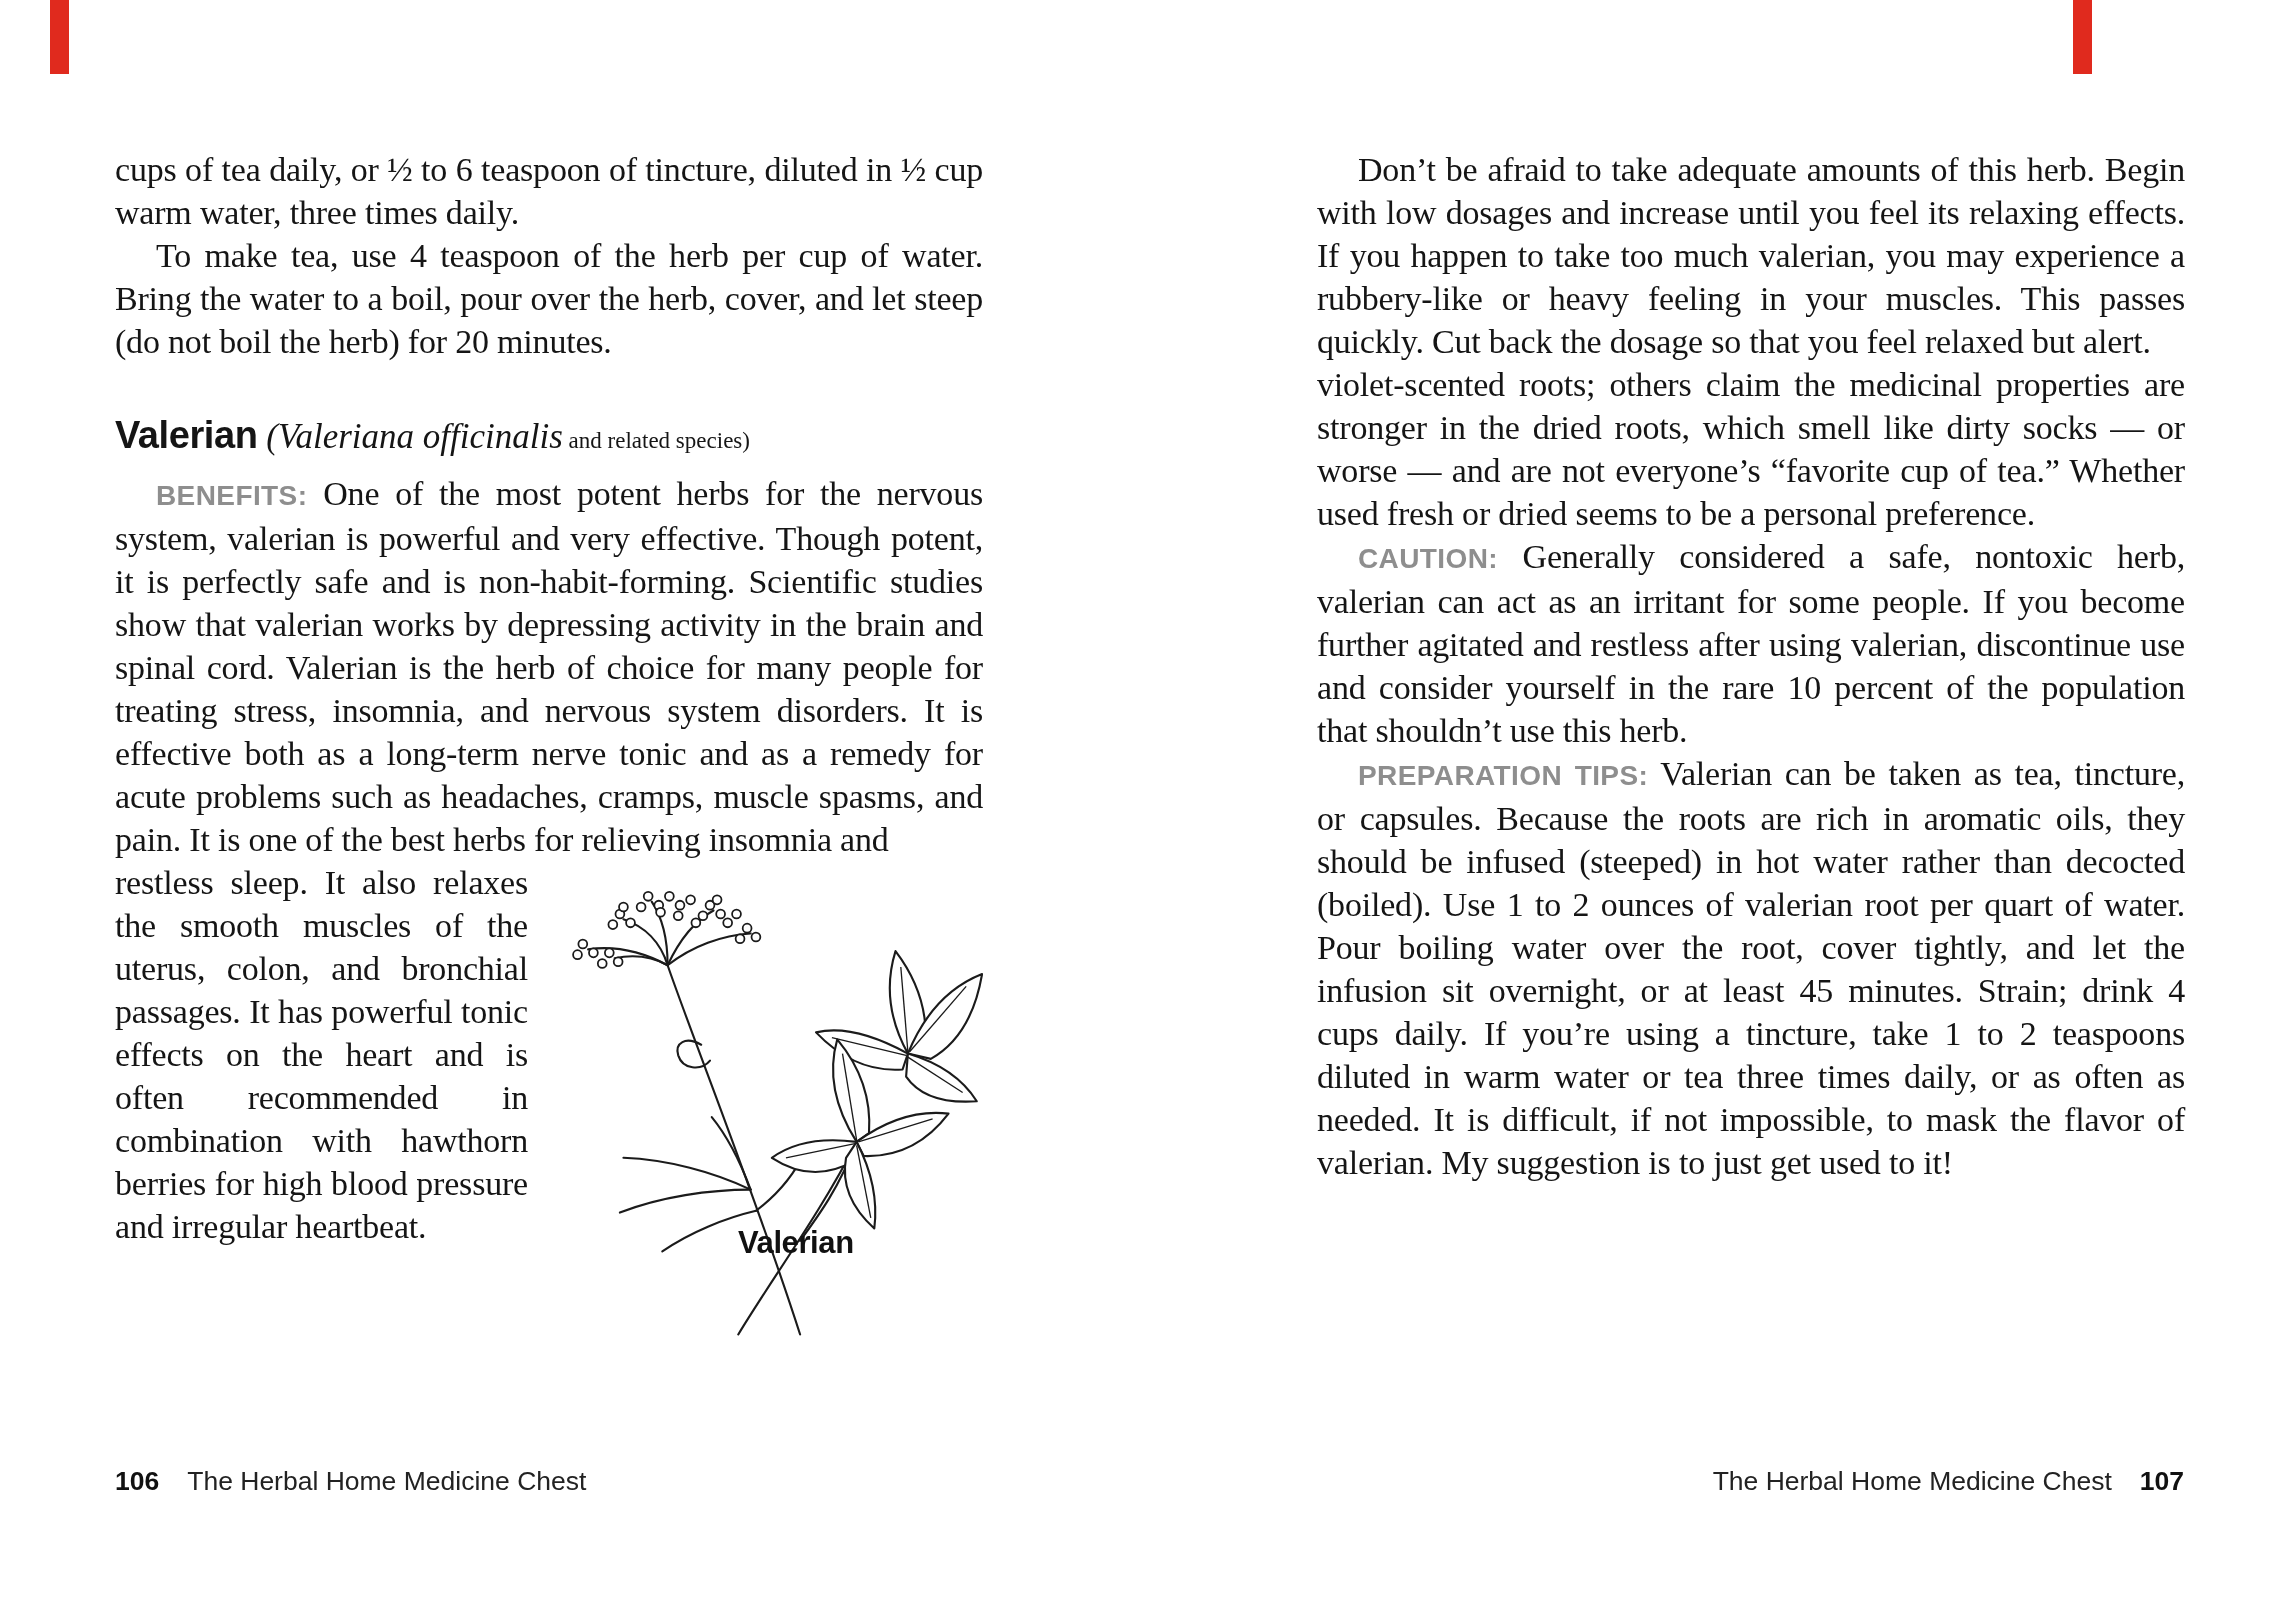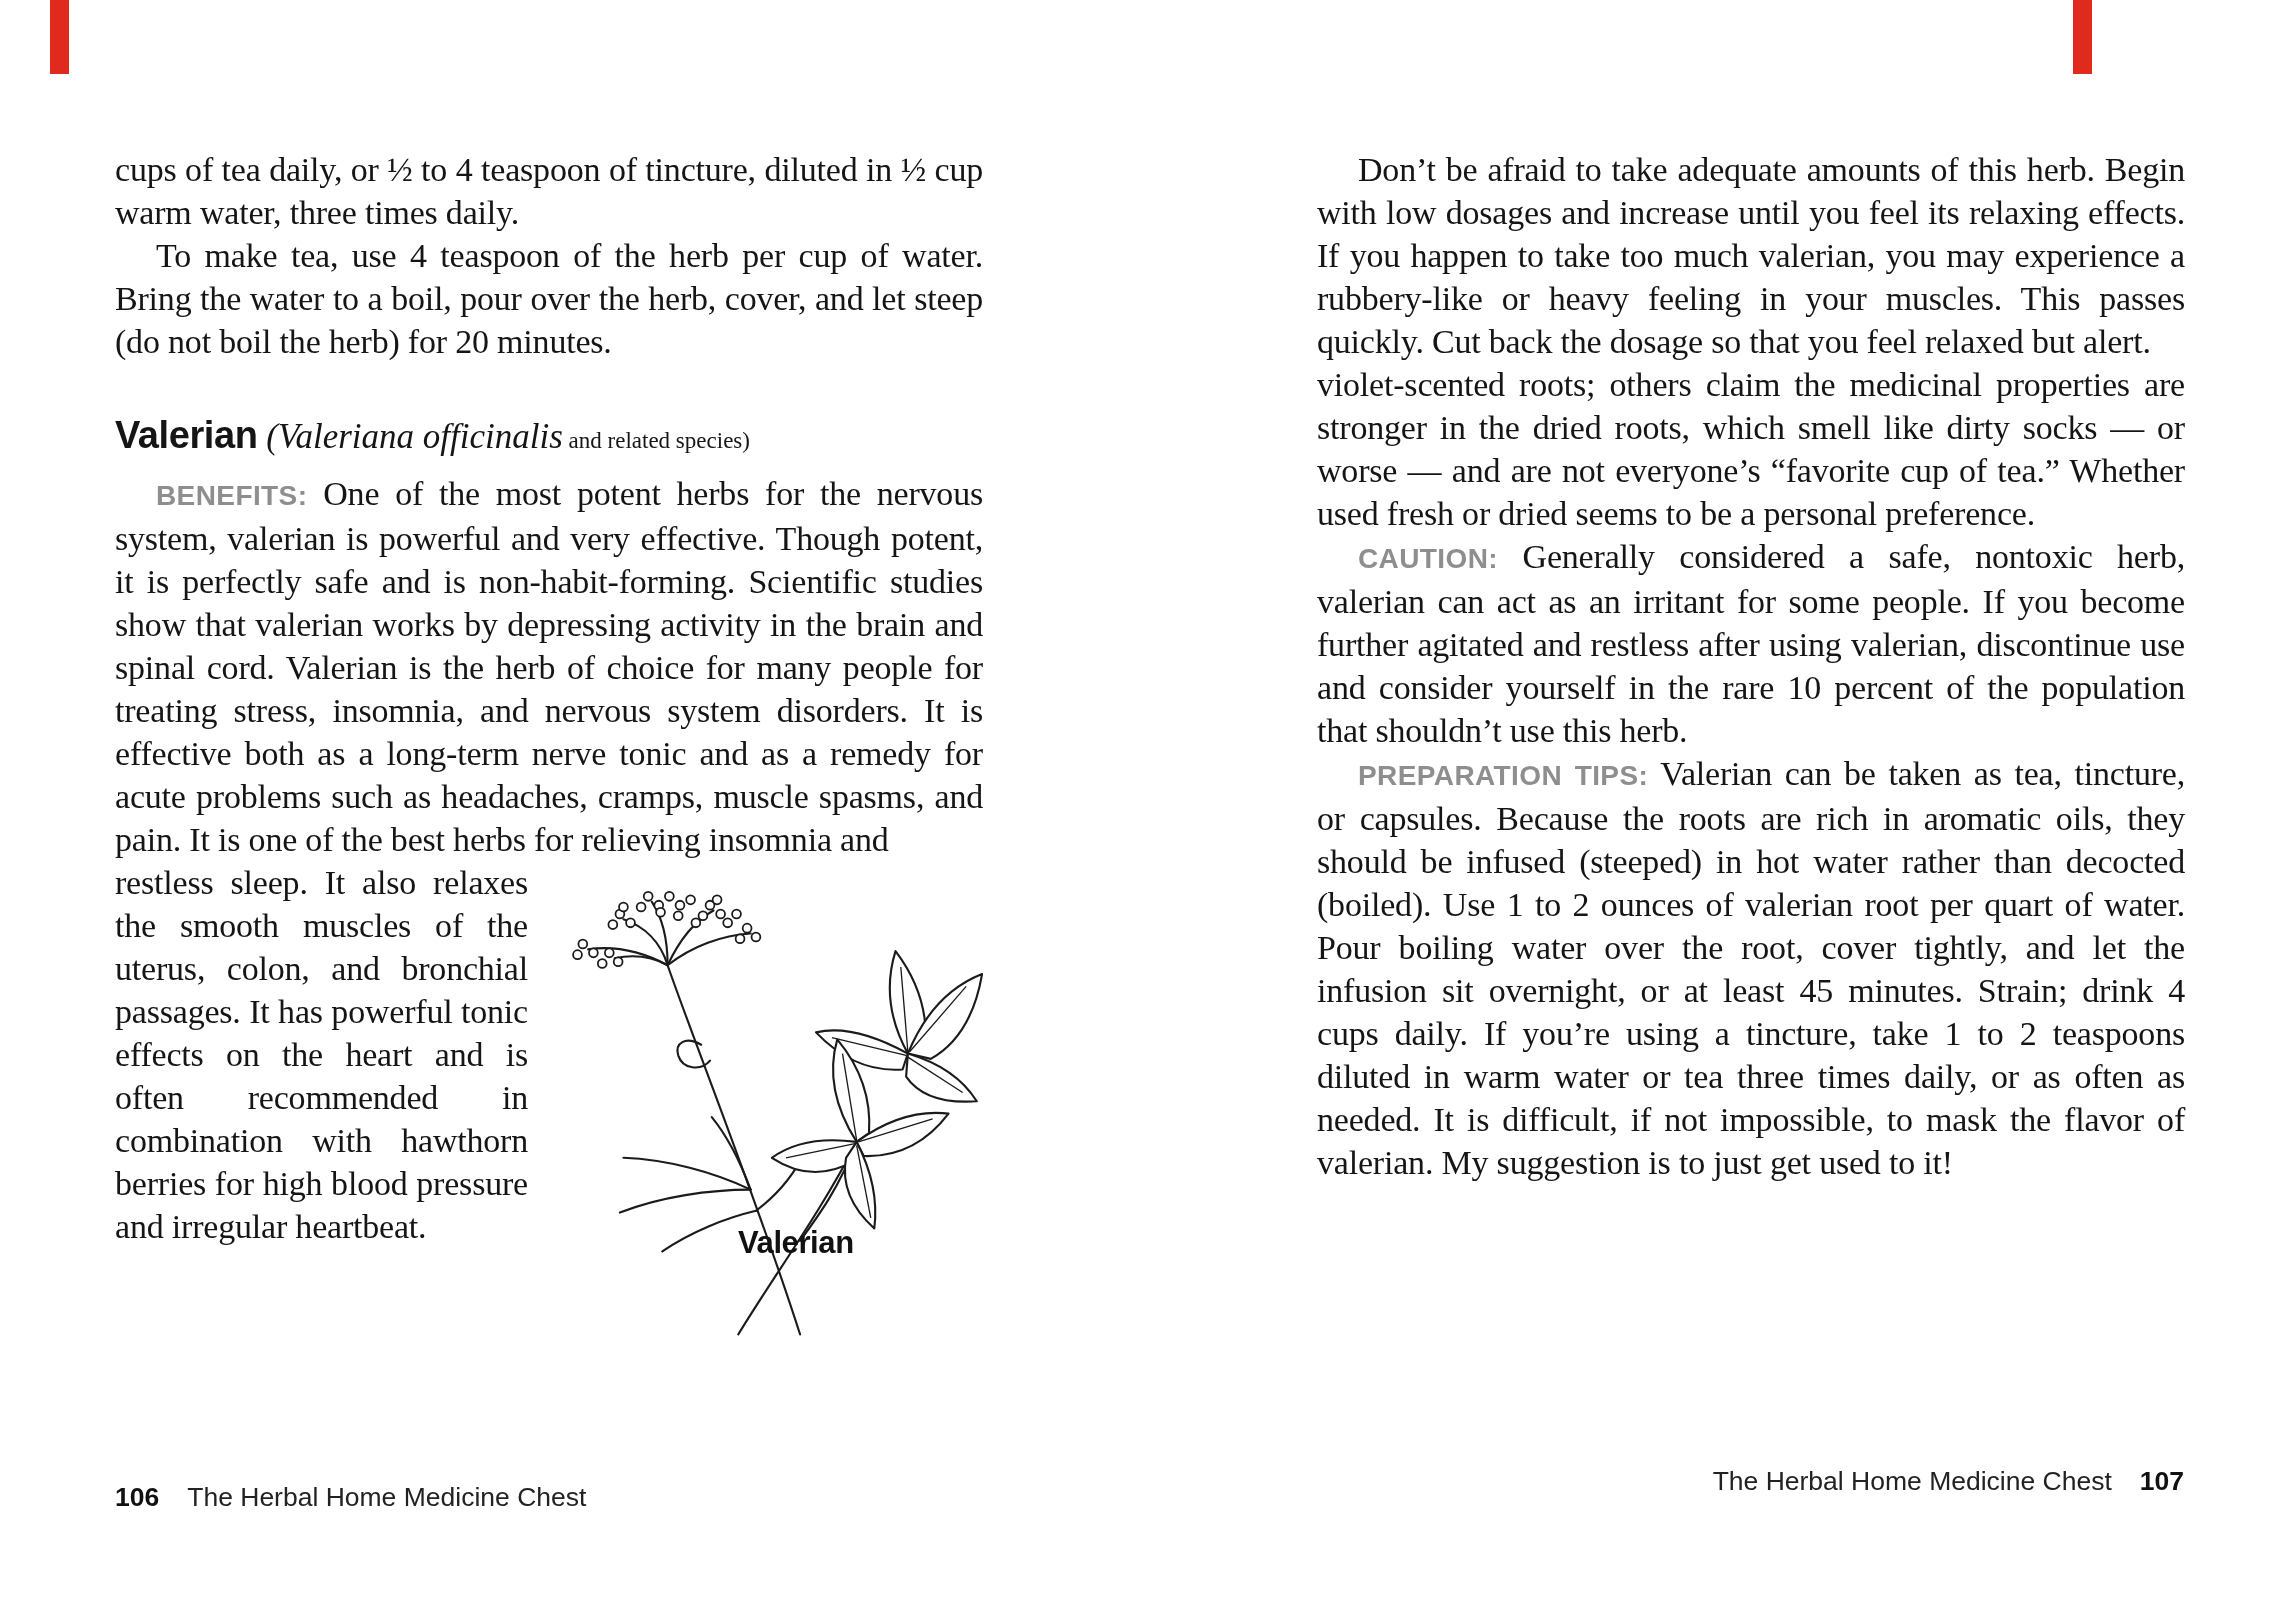--- a/index.html
+++ b/index.html
@@ -81,38 +81,38 @@
     color: #111111;
     letter-spacing: -0.4px;
   }
 
   .footer {
     position: absolute; top: 1466px;
     font-family: "Liberation Sans", sans-serif;
     font-size: 26.5px;
     white-space: nowrap;
   }
-  .footer-left  { left: 115px; margin-top: 16px; }
+  .footer-left  { left: 115px; }
   .footer-right { right: 111px; text-align: right; }
   .page-num { font-weight: bold; color: #111111; letter-spacing: 0; }
   .book-title { font-weight: normal; color: #222222; }
   .footer-left .book-title  { margin-left: 28px; }
   .footer-right .book-title { margin-right: 28px; }
 </style>
 </head>
 <body>
 
 <div>
 
   <div class="red-tab tab-left"></div>
   <div class="red-tab tab-right"></div>
 
   <div class="page page-left">
 
-    <p class="body-text"><span>cups of tea daily, or ½ to 4 teaspoon of tincture, diluted in ½ cup warm water, three times daily.</span></p>
+    <p class="body-text"><span>cups of tea daily, or ½ to 6 teaspoon of tincture, diluted in ½ cup warm water, three times daily.</span></p>
 
     <p class="body-text indent"><span>To make tea, use 4 teaspoon of the herb per cup of water. Bring the water to a boil, pour over the herb, cover, and let steep (do </span><span class="italic">not</span><span> boil the herb) for 20 minutes.</span></p>
 
     <h2 class="herb-heading"><span class="herb-name">Valerian</span><span class="latin"> (Valeriana officinalis</span><span class="heading-rest"> and related species)</span></h2>
 
 
     <p class="body-text indent"><span class="label">BENEFITS:</span><span> One of the most potent herbs for the nervous system, valerian is powerful and very effective. Though potent, it is perfectly safe and is non-habit-forming. Scientific studies show that valerian works by depressing activity in the brain and spinal cord. Valerian is the herb of choice for many people for treating stress, insomnia, and nervous system disorders. It is effective both as a long-term nerve tonic and as a remedy for acute problems such as headaches, cramps, muscle spasms, and pain. It is one of the best herbs for relieving insomnia and</span></p>
 
     <div class="wrap-zone">
 

